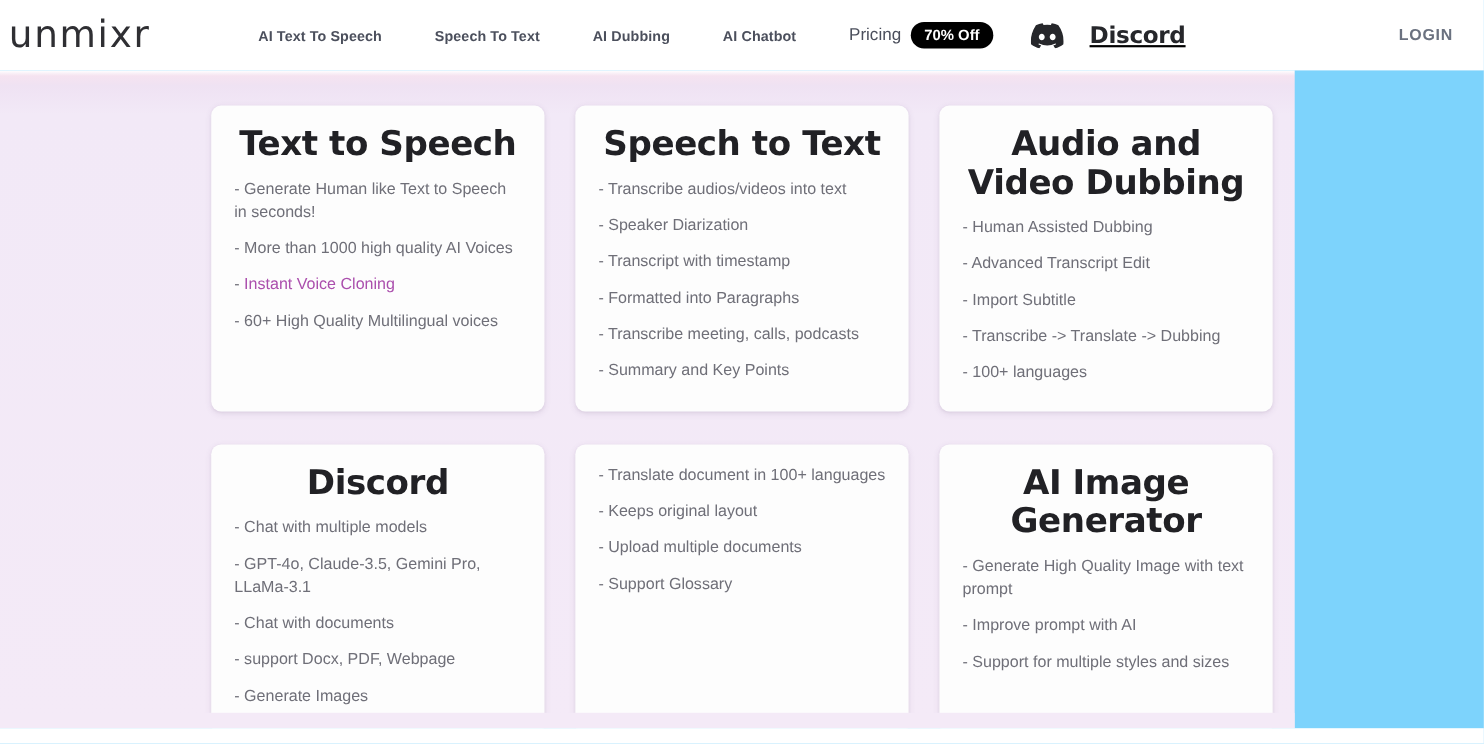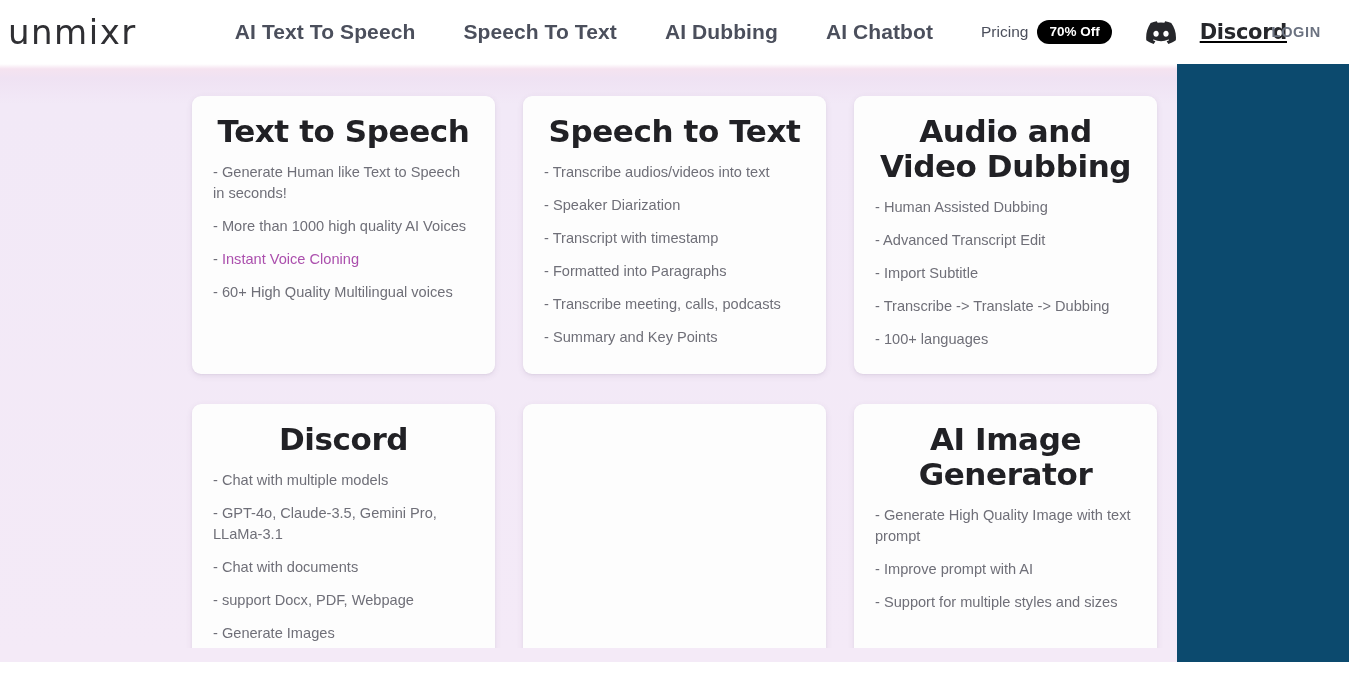--- a/index.html
+++ b/index.html
@@ -10,21 +10,21 @@
     height: 676px;
     overflow: hidden;
     background: #ffffff;
     font-family: "Liberation Sans", sans-serif;
   }
 
   .page {
     position: relative;
     width: 1349px;
     height: 676px;
-    background: #0c4a6e;
+    background: #7dd3fc;
   }
 
   
   .header {
     position: absolute;
     top: 0; left: 0;
     width: 1349px;
     height: 64px;
     background: #ffffff;
     display: flex;
@@ -44,21 +44,21 @@
   }
 
   .nav {
     display: flex;
     align-items: center;
     margin-left: 74px;
     gap: 0px;
   }
 
   .nav-item {
-    font-size: 21px;
+    font-size: 13px;
     font-weight: 600;
     color: #4b4f5c;
     padding: 0 24px;
     white-space: nowrap;
     cursor: pointer;
     letter-spacing: 0.1px;
   }
 
   .pricing-wrap {
     display: flex;
@@ -275,20 +275,26 @@
         <ul class="card-list">
           <li>- Chat with multiple models</li>
           <li>- GPT-4o, Claude-3.5, Gemini Pro, LLaMa-3.1</li>
           <li>- Chat with documents</li>
           <li>- support Docx, PDF, Webpage</li>
           <li>- Generate Images</li>
         </ul>
       </div>
 
       <div class="card">
+        <ul class="card-list">
+          <li>- Translate document in 100+ languages</li>
+          <li>- Keeps original layout</li>
+          <li>- Upload multiple documents</li>
+          <li>- Support Glossary</li>
+        </ul>
       </div>
 
       <div class="card">
         <div class="card-title">AI Image Generator</div>
         <ul class="card-list">
           <li>- Generate High Quality Image with text prompt</li>
           <li>- Improve prompt with AI</li>
           <li>- Support for multiple styles and sizes</li>
         </ul>
       </div>

